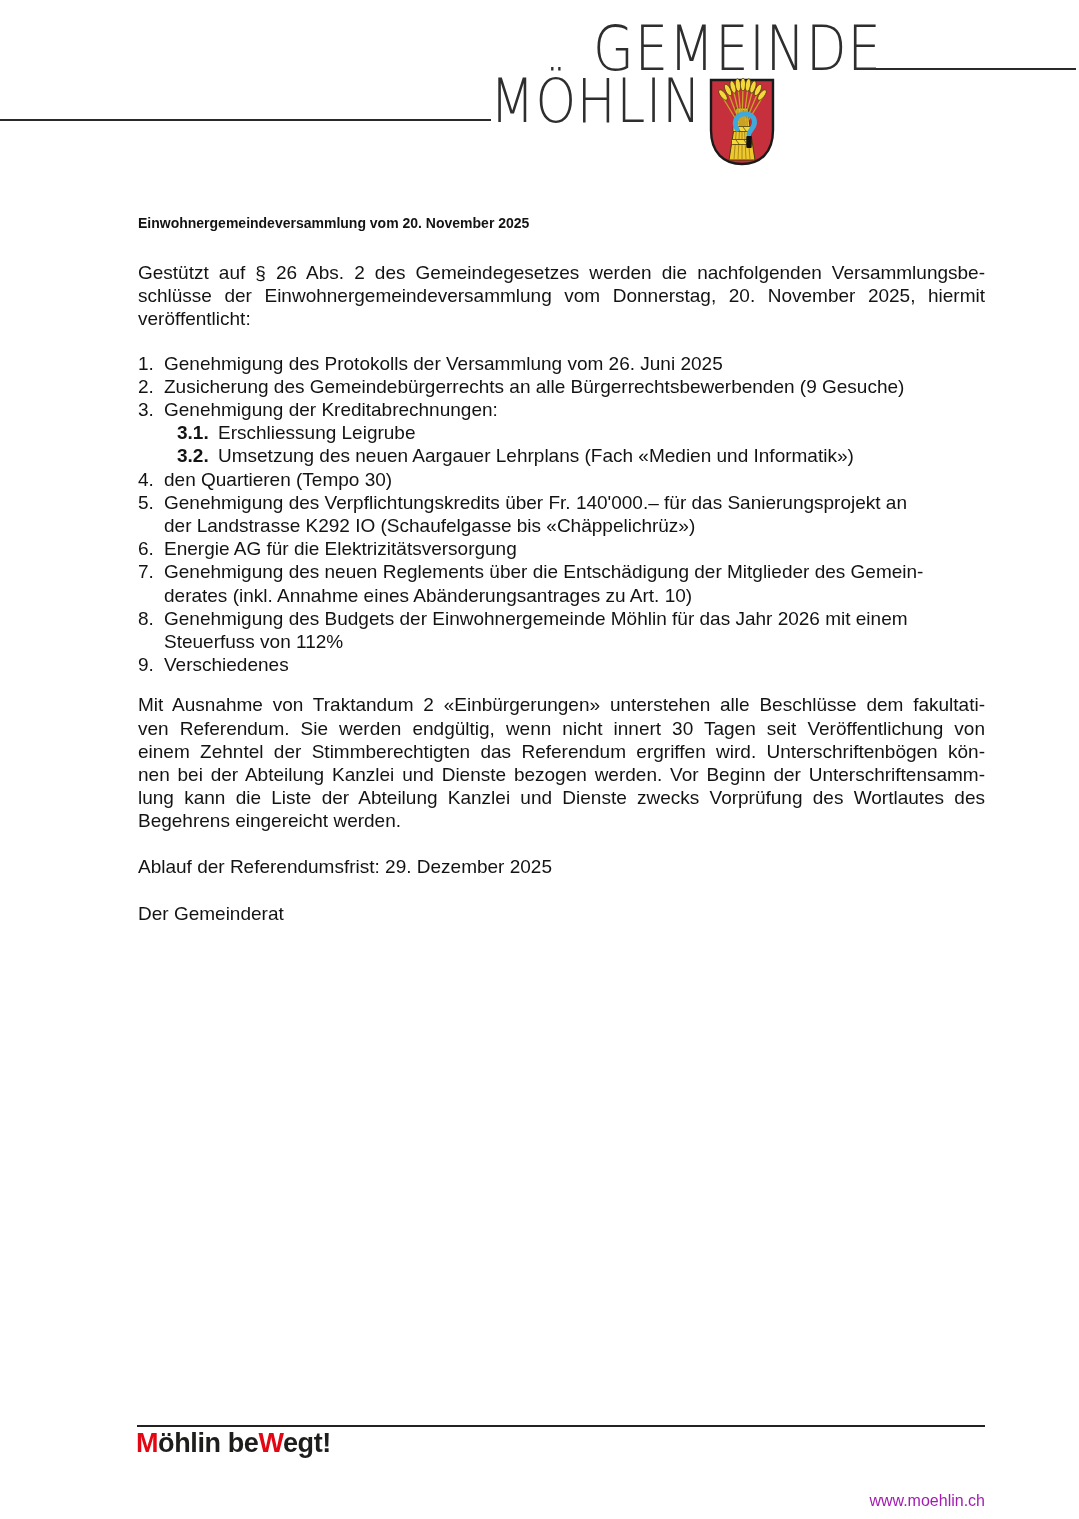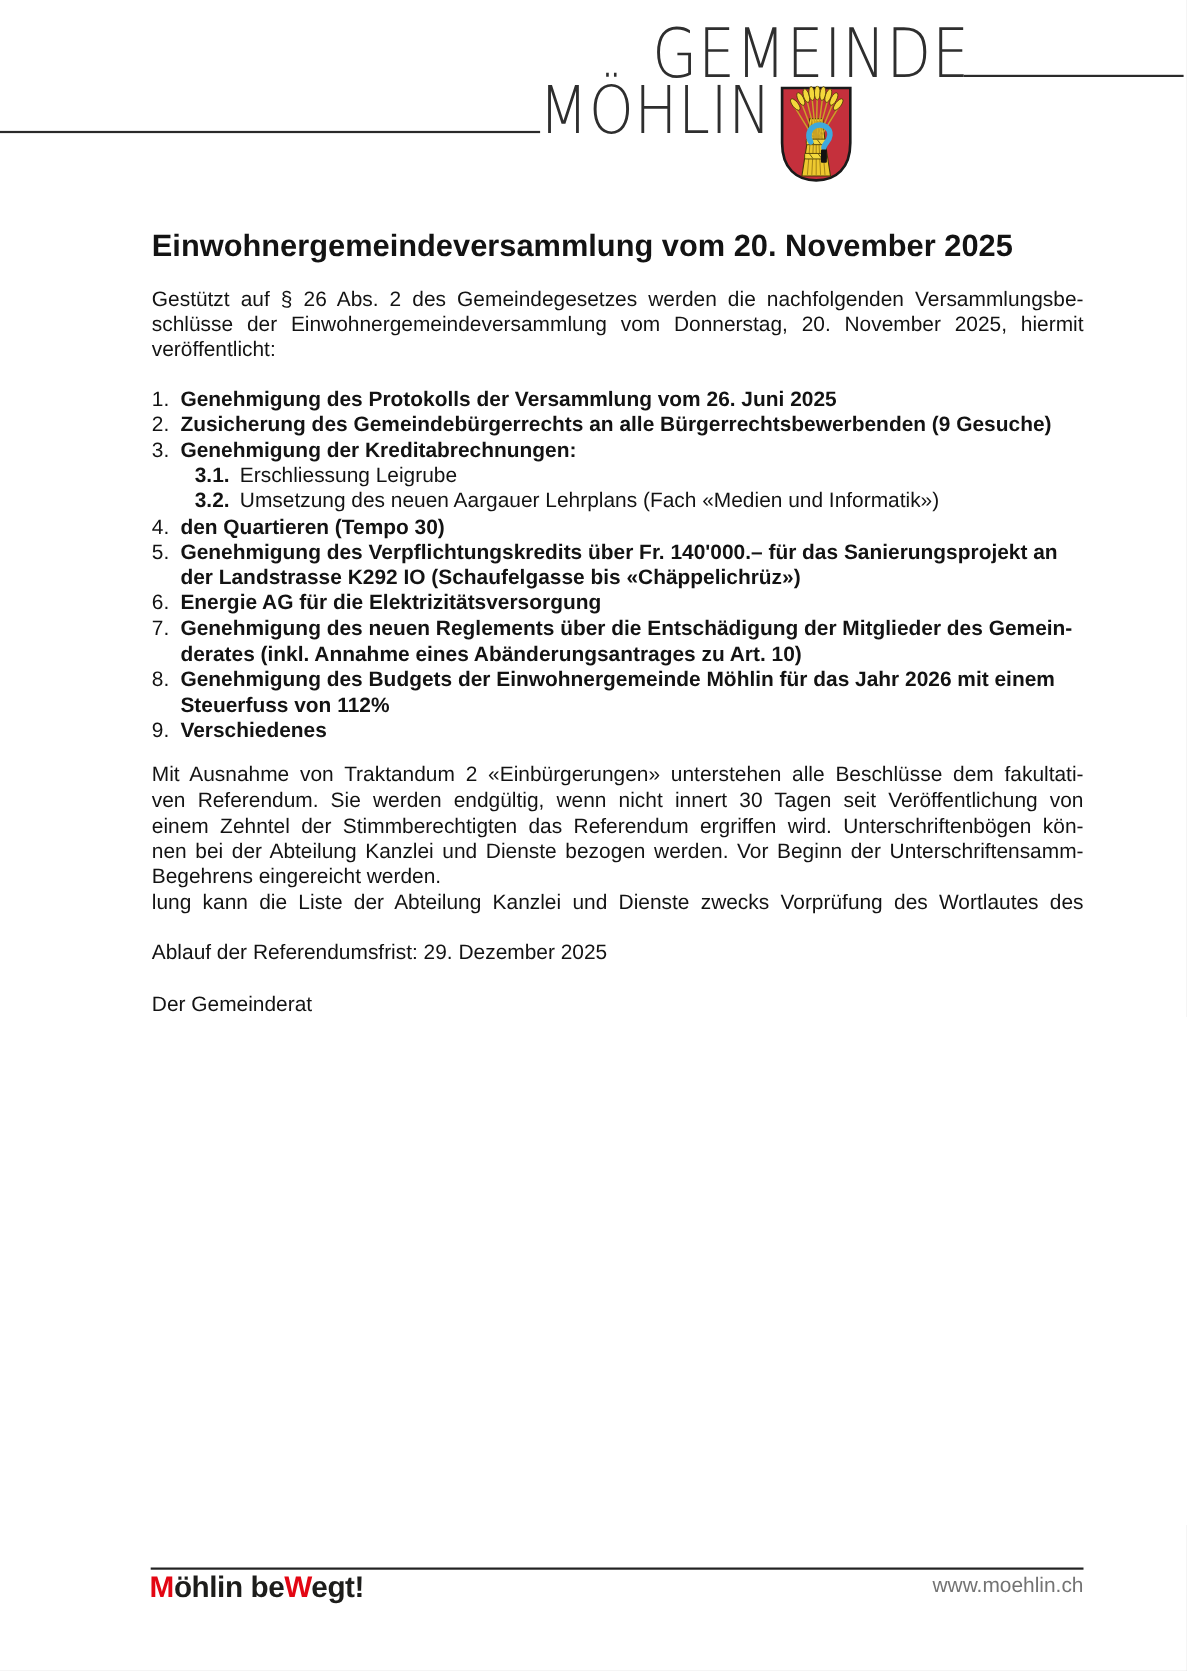--- a/index.html
+++ b/index.html
@@ -25,47 +25,47 @@
   .brand-moehlin {left:490px;top:71px;font-size:60px;line-height:60px;transform:scaleX(0.86);letter-spacing:1px;}
   .rule{position:absolute;height:2px;background:#2a2a2a;}
   .rule-right{left:876px;top:68px;width:200px;}
   .rule-left{left:0;top:119px;width:491px;}
   .coat{position:absolute;left:709px;top:78px;width:66px;height:88px;}
   
   .content{
     position:absolute;left:138px;top:212px;width:847px;
     font-size:19px;line-height:23.2px;
   }
-  .content h1{font-size:28px;line-height:23px;font-weight:700;margin:0;}
+  .content h1{font-size:14px;line-height:23px;font-weight:700;margin:0;}
   .para{margin:0;}
   #intro{margin-top:26px;}
   .para-line{line-height:23.2px;}
   .just{text-align:justify;text-align-last:justify;}
   #agenda{margin-top:21px;}
   .agenda-row{display:flex;}
   .agenda-num{width:26px;flex:none;}
   .agenda-text{flex:1;}
-  .agenda-text div{line-height:23.2px;font-weight:bold;}
+  .agenda-text div{line-height:23.2px;}
   .agenda-sub{display:flex;margin-left:39px;}
   .sub-num{width:41px;flex:none;font-weight:bold;}
   .sub-text{flex:1;line-height:23.2px;}
   #referendum{margin-top:17px;}
   .single{margin:22px 0 0 0;}
   .signature{margin-top:24px;}
   
   .footer-rule{position:absolute;left:137px;top:1425px;width:848px;height:2px;background:#222;}
   .slogan{
     position:absolute;left:136px;top:1428px;
     font-size:27px;font-weight:700;color:#1d1d1b;letter-spacing:-0.4px;
     font-family:Liberation Sans, sans-serif;white-space:nowrap;
   }
   .slogan .red{color:#e30613;}
   .website{
-    position:absolute;left:138px;top:1431px;width:847px;
-    text-align:right;font-size:19px;color:#737373;
+    position:absolute;left:138px;top:1492px;width:847px;
+    text-align:right;font-size:16px;color:#a21caf;
   }
 </style>
 </head>
 <body>
 
 <div class="page">
 
   <div>
     <div class="rule rule-right"></div>
     <div class="rule rule-left"></div>
@@ -197,22 +197,22 @@
           <div class="agenda-text">
             <div class="">Verschiedenes</div>
           </div>
         </div>
       </div>
     <div id="referendum" class="para">
         <div class="para-line just">Mit Ausnahme von Traktandum 2 «Einbürgerungen» unterstehen alle Beschlüsse dem fakultati-</div>
         <div class="para-line just">ven Referendum. Sie werden endgültig, wenn nicht innert 30 Tagen seit Veröffentlichung von</div>
         <div class="para-line just">einem Zehntel der Stimmberechtigten das Referendum ergriffen wird. Unterschriftenbögen kön-</div>
         <div class="para-line just">nen bei der Abteilung Kanzlei und Dienste bezogen werden. Vor Beginn der Unterschriftensamm-</div>
+        <div class="para-line just">lung kann die Liste der Abteilung Kanzlei und Dienste zwecks Vorprüfung des Wortlautes des</div>
         <div class="para-line">Begehrens eingereicht werden.</div>
-        <div class="para-line just">lung kann die Liste der Abteilung Kanzlei und Dienste zwecks Vorprüfung des Wortlautes des</div>
       </div>
     <p class="single">Ablauf der Referendumsfrist: 29. Dezember 2025</p>
     <p class="single signature">Der Gemeinderat</p>
   </main>
 
   <div>
     <div class="footer-rule"></div>
     <div class="slogan"><span class="red">M</span><span>öhlin be</span><span class="red">W</span><span>egt!</span></div>
     <div class="website">www.moehlin.ch</div>
   </div>

